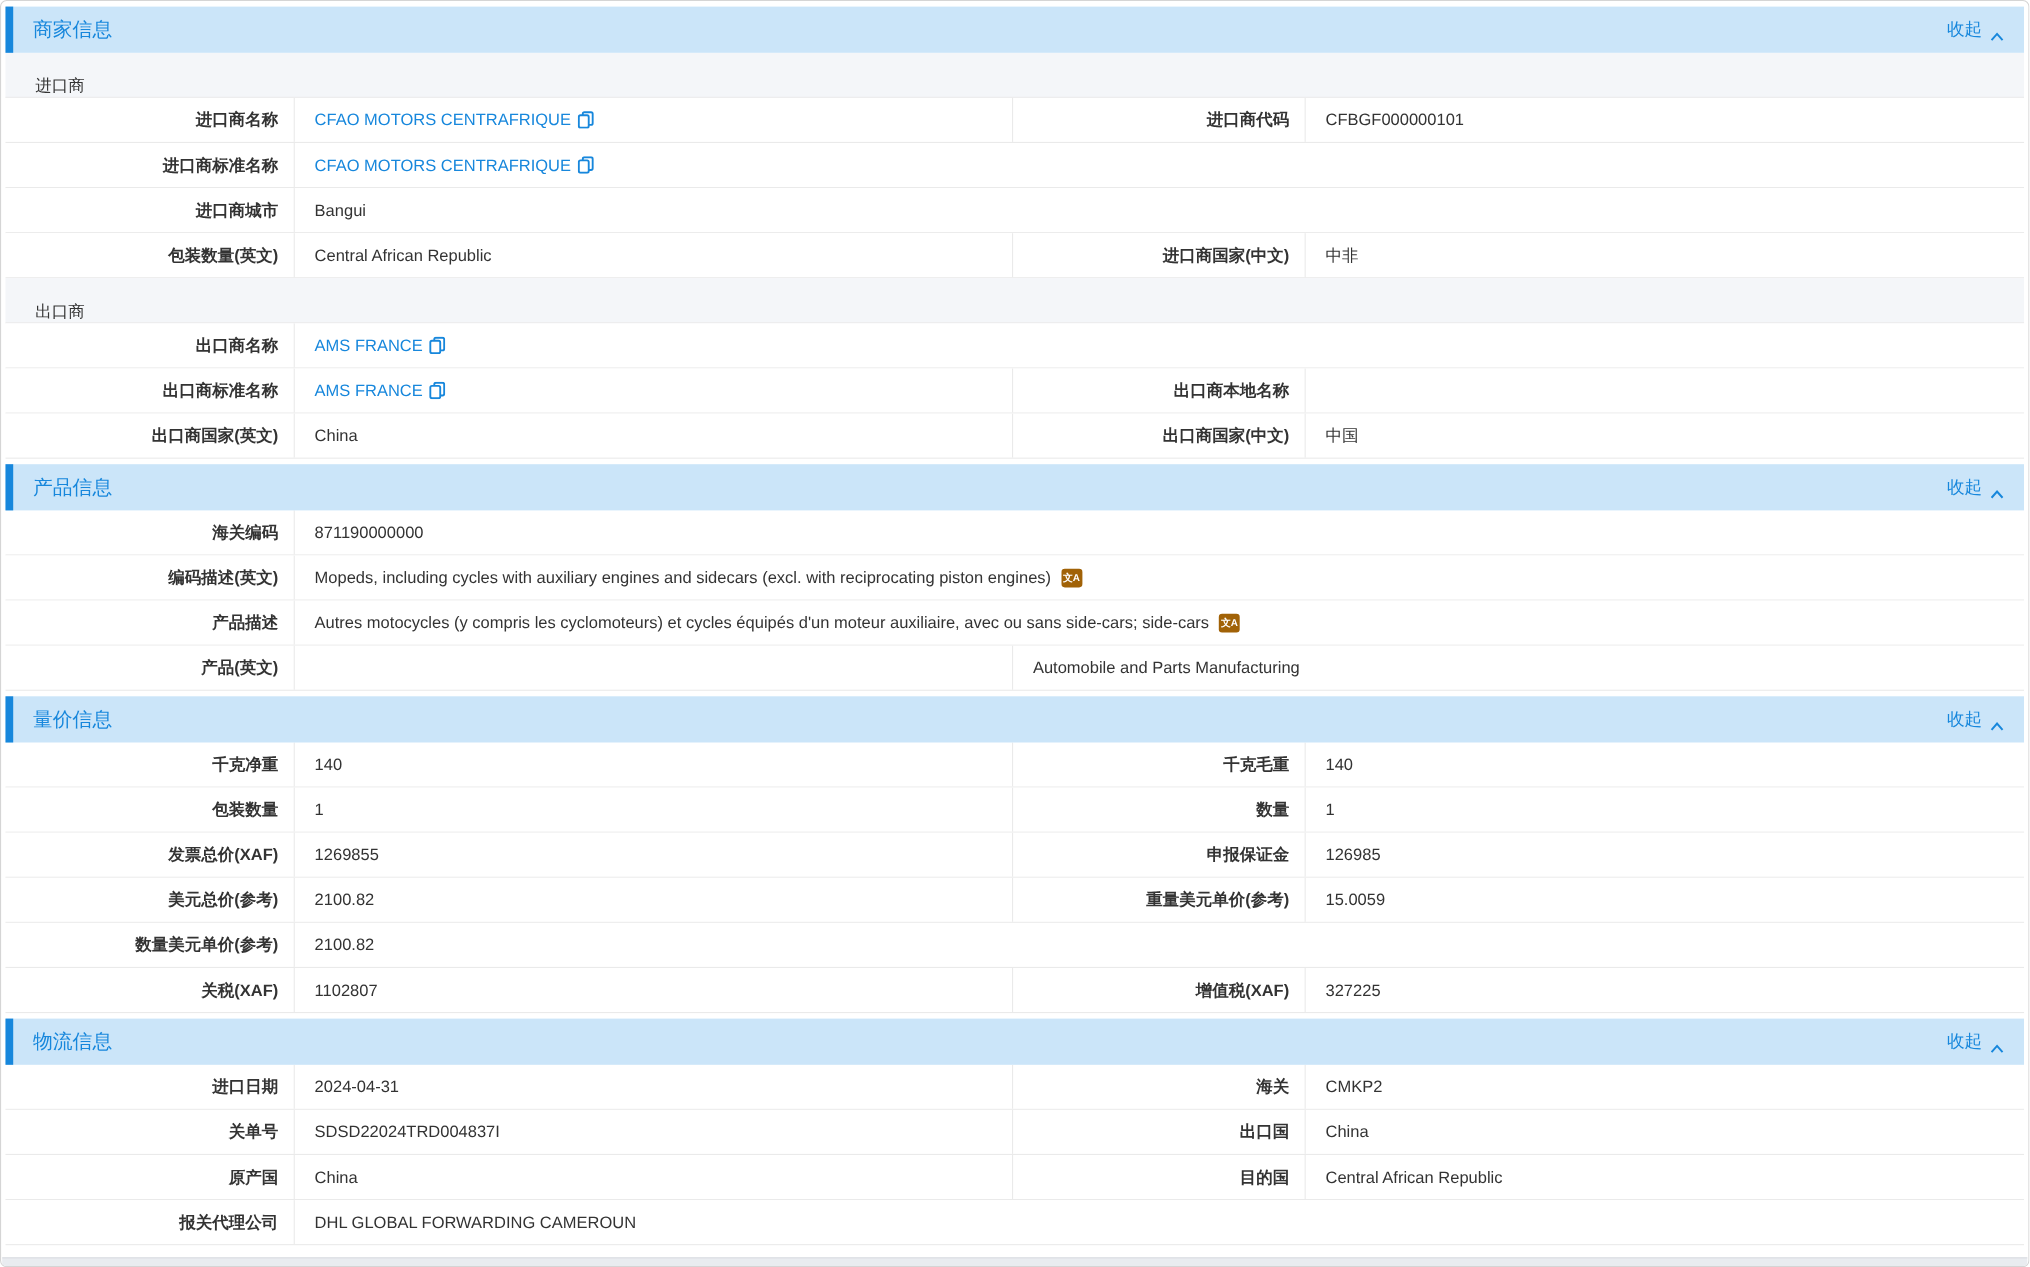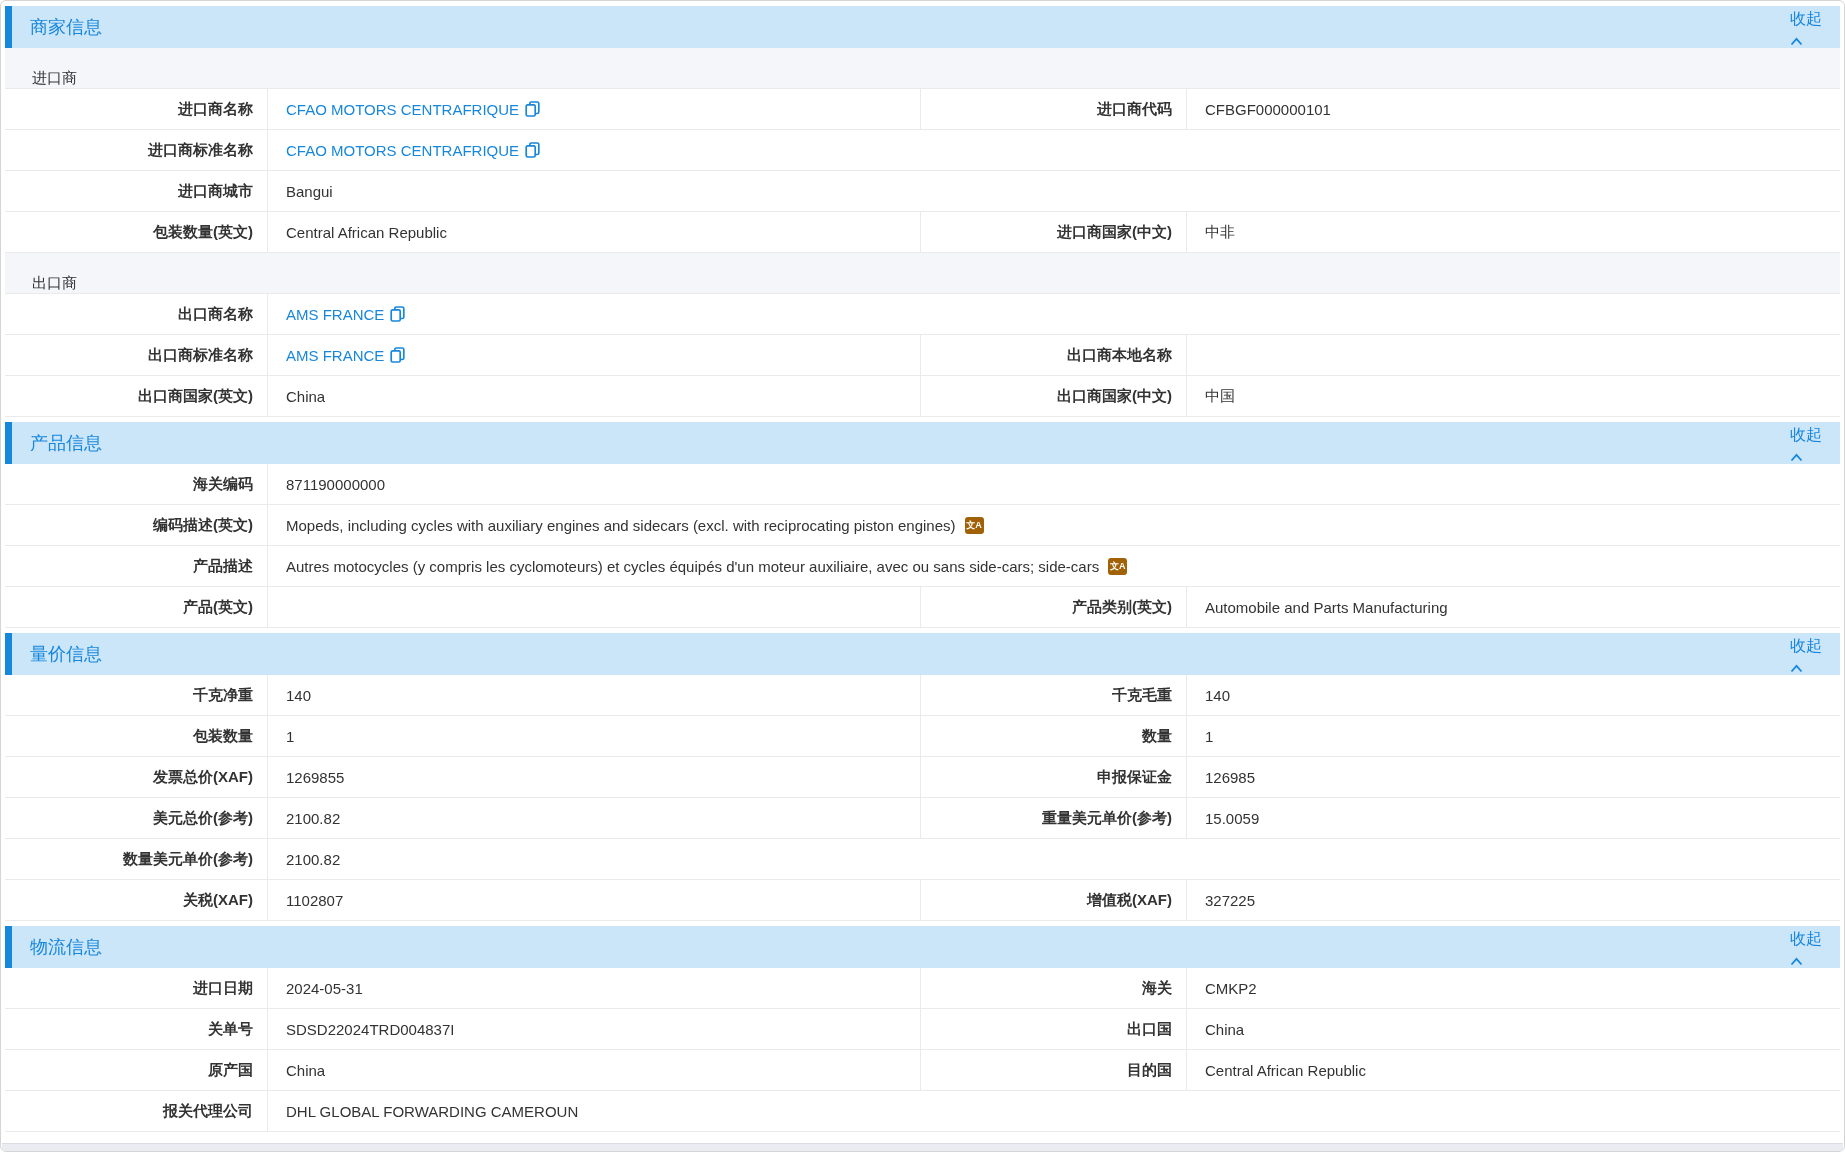--- a/index.html
+++ b/index.html
@@ -11,21 +11,21 @@
   }
   .section { margin-bottom:5px; }
   .sec-header {
     position:relative; height:42px; background:#cbe5f9;
     display:flex; align-items:center; justify-content:space-between;
   }
   .accent { position:absolute; left:0; top:0; width:7px; height:100%; background:#1787dc; }
   .sec-title { margin-left:25px; font-size:18px; color:#1787dc; }
   .collapse {
     margin-right:18px; color:#1787dc; font-size:16px;
-    display:flex; align-items:flex-start; gap:7px; cursor:pointer; user-select:none;flex-direction:column;
+    display:flex; align-items:flex-end; gap:7px; cursor:pointer; user-select:none;
   }
   .collapse svg { display:block; }
   .subsection {
     height:41px; background:#f4f6f9; display:flex; align-items:flex-end;
     padding-left:27px; border-bottom:1px solid #eaeaea; box-sizing:border-box; font-size:15px; color:#333;
   }
   .row {
     display:grid; height:41px; border-bottom:1px solid #eaeaea;
     box-sizing:border-box; font-size:15px; background:#fff;
   }
@@ -185,21 +185,20 @@
           <div class="cell val">
             <span>Autres motocycles (y compris les cyclomoteurs) et cycles équipés d'un moteur auxiliaire, avec ou sans side-cars; side-cars</span>
             <span class="trans-icon">文A</span>
           </div>
         </div>
         <div class="row double">
           <div class="cell lbl">产品(英文)</div>
           <div class="cell val mid">
             <span></span>
           </div>
-          <div class="cell lbl">产品类别(英文)</div>
           <div class="cell val">
             <span>Automobile and Parts Manufacturing</span>
           </div>
         </div>
       </div>
       <div class="section">
         <div class="sec-header">
           <span class="accent"></span>
           <span class="sec-title">量价信息</span>
           <span class="collapse">
@@ -277,21 +276,21 @@
             <span>
               <svg width="13" height="9" viewBox="0 0 13 9">
                 <polyline points="1.5,7.5 6.5,1.8 11.5,7.5" fill="none" stroke="#1787dc" stroke-width="1.8"></polyline>
               </svg>
             </span>
           </span>
         </div>
         <div class="row double">
           <div class="cell lbl">进口日期</div>
           <div class="cell val mid">
-            <span>2024-05-31</span>
+            <span>2024-04-31</span>
           </div>
           <div class="cell lbl">海关</div>
           <div class="cell val">
             <span>CMKP2</span>
           </div>
         </div>
         <div class="row double">
           <div class="cell lbl">关单号</div>
           <div class="cell val mid">
             <span>SDSD22024TRD004837I</span>

